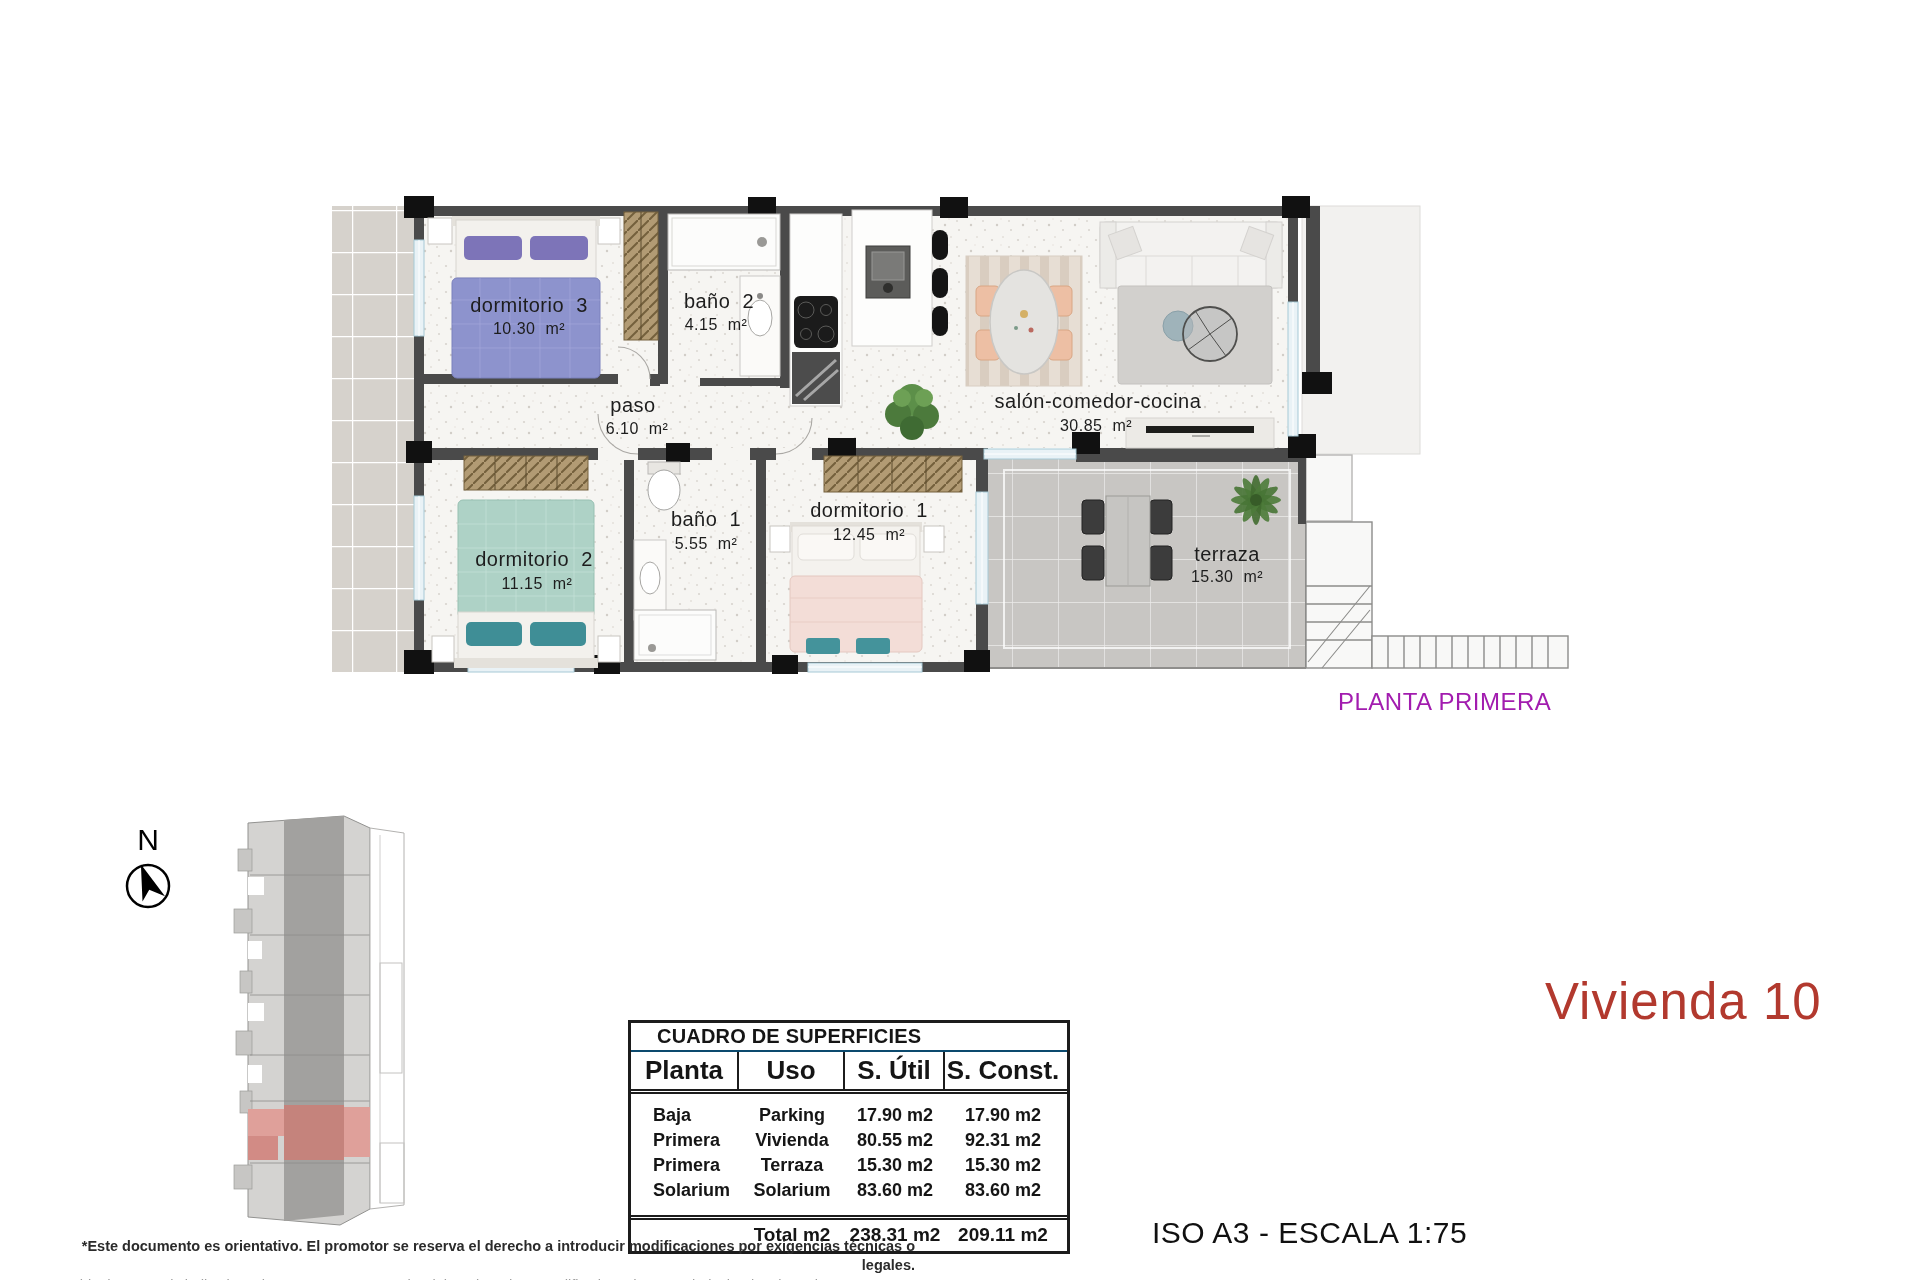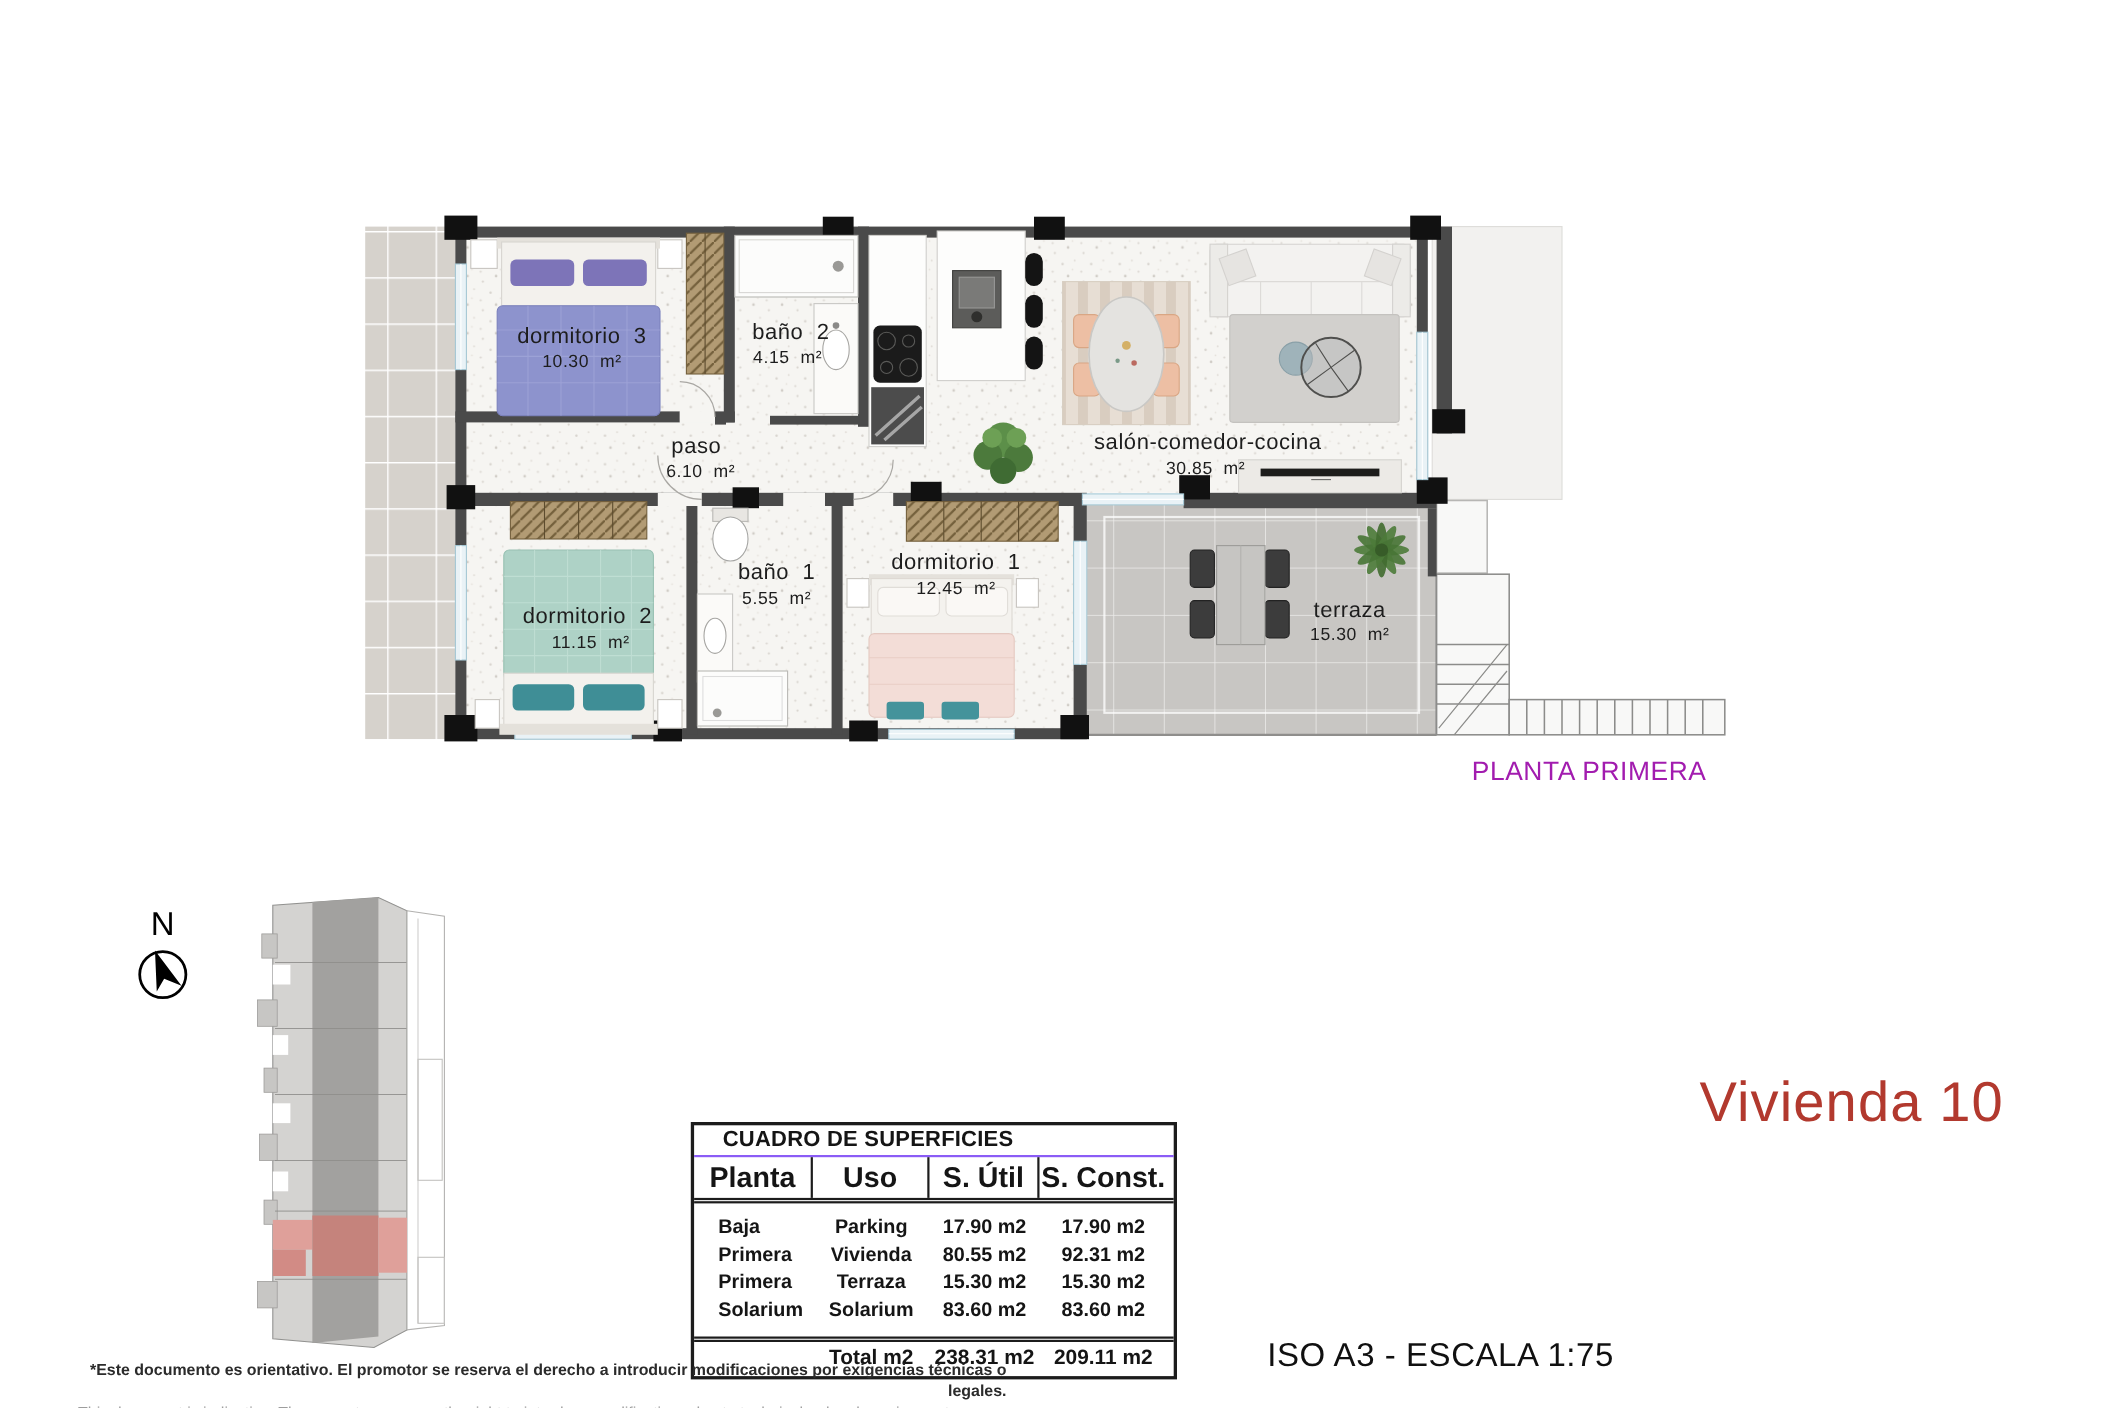--- a/index.html
+++ b/index.html
@@ -11,21 +11,21 @@
   .room-area{font-size:16px;letter-spacing:0.5px;}
   #floor-label{left:1338px;top:688px;width:236px;font-size:24px;letter-spacing:0.5px;color:#a21caf;}
   #unit-title{left:1545px;top:972px;font-size:51px;letter-spacing:1px;color:#b2392e;}
   #scale-note{left:1128px;top:1216px;font-size:30px;letter-spacing:0.5px;color:#101010;margin-left:24px;}
   #disclaimer{left:55px;top:1237px;width:860px;line-height:19px;}
   #disclaimer .es{font-size:14.5px;font-weight:bold;color:#2b2b2b;text-align:right;}
   #disclaimer .en{font-size:14.5px;color:#9d9d9d;margin-left:16px;margin-top:1px;}
   
   #surface-table{left:628px;top:1020px;width:436px;border:3px solid #1c1c1c;
                  font-weight:bold;color:#151515;background:#fff;}
-  #surface-table .t-title{font-size:20px;padding:2px 0 2px 26px;border-bottom:2px solid #8b5cf6;letter-spacing:0.2px;}
+  #surface-table .t-title{font-size:20px;padding:2px 0 2px 26px;border-bottom:2px solid #0c4a6e;letter-spacing:0.2px;}
   .t-grid{display:grid;grid-template-columns:108px 106px 100px 116px;}
   #surface-table .t-head{border-bottom:5px double #1c1c1c;}
   #surface-table .t-head span{font-size:26px;text-align:center;padding:3px 0;border-right:2px solid #1c1c1c;}
   #surface-table .t-head span:last-child{border-right:none;}
   #surface-table .t-body{padding:9px 0 12px 0;}
   #surface-table .t-body span{font-size:18px;line-height:25px;text-align:center;}
   #surface-table .t-body span.c0{text-align:left;padding-left:22px;}
   #surface-table .t-total{border-top:5px double #1c1c1c;padding:4px 0 5px 0;}
   #surface-table .t-total span{font-size:19px;text-align:center;}
 </style>

